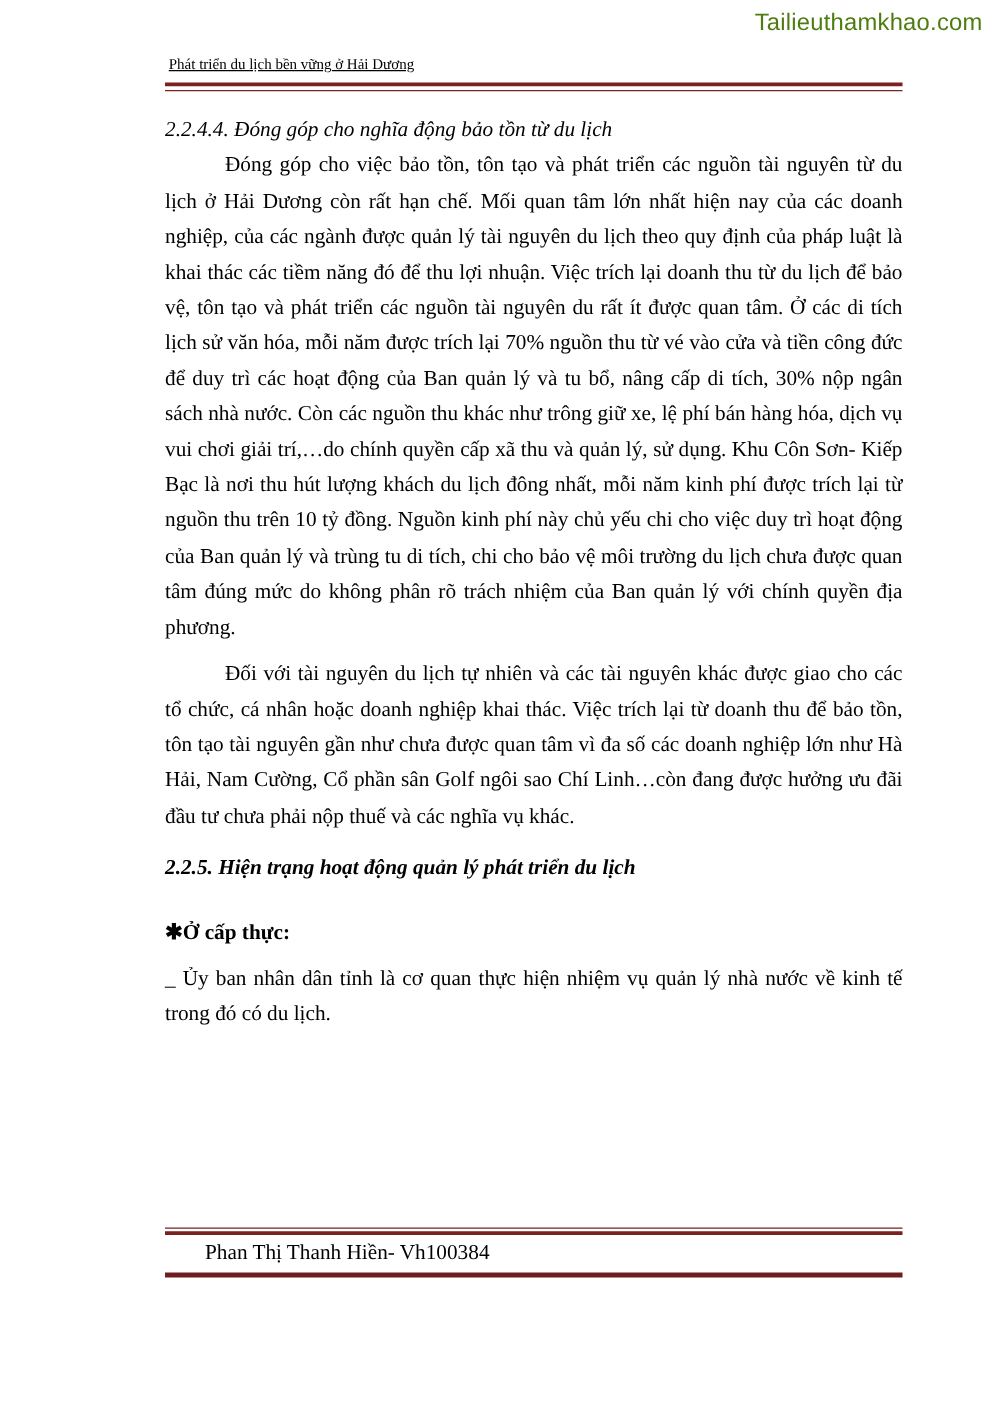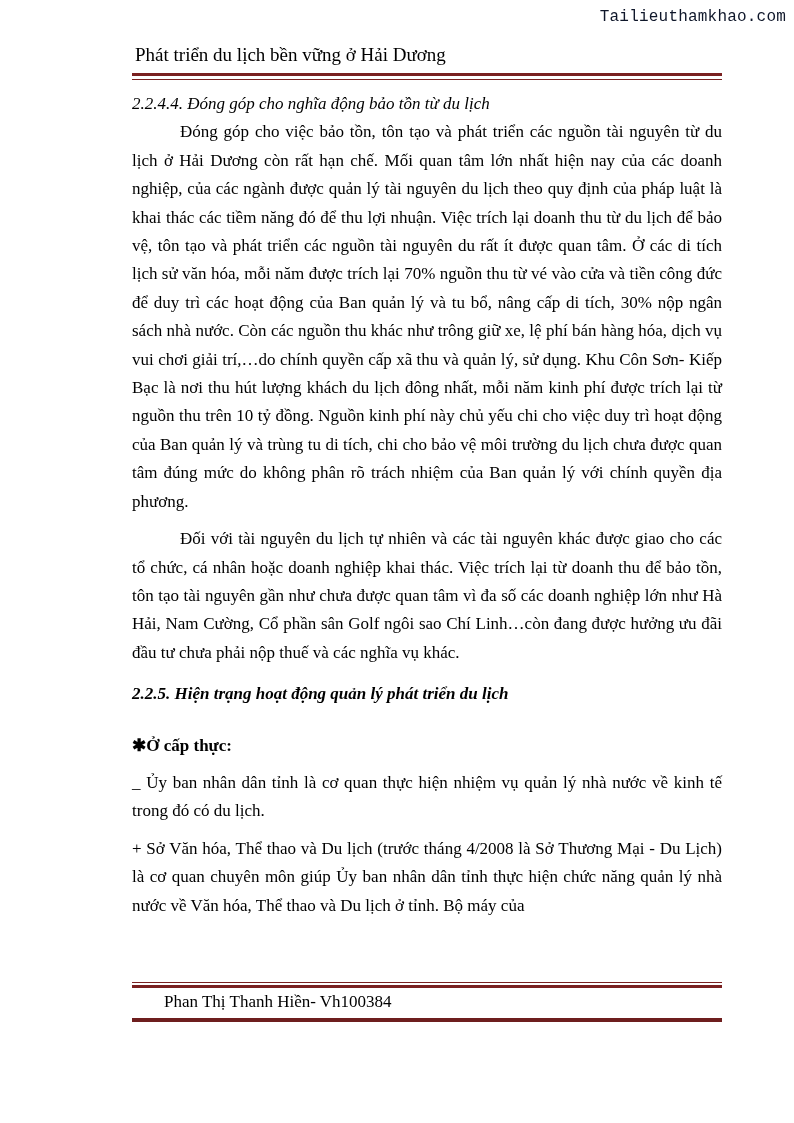--- a/index.html
+++ b/index.html
@@ -8,27 +8,27 @@
     width: 794px; height: 1123px;
     position: relative;
     font-family: "Liberation Serif", serif;
     color: #000000;
     overflow: hidden;
   }
   .page { position: absolute; inset: 0; background: #ffffff; }
 
   .watermark {
     position: absolute; top: 8px; right: 8px;
-    font-family: Liberation Mono, monospace;
-    font-size: 16px; color: #0f172a;
+    font-family: Liberation Sans, sans-serif;
+    font-size: 19px; color: #4d7c0f;
     letter-spacing: 0.2px;
   }
 
   .header { position: absolute; top: 44px; left: 132px; width: 590px; }
-  .header-title { font-size: 19px; padding-left: 3px; }
+  .header-title { font-size: 12px; padding-left: 3px; text-decoration: underline; }
   .header-rule {
     margin-top: 7px;
     height: 7px;
     border-top: 3px solid #7a2121;
     border-bottom: 1px solid #7a2121;
   }
 
   .content { position: absolute; top: 90px; left: 132px; width: 590px; }
   .content p { font-size: 17px; line-height: 28.4px; }
 
@@ -75,21 +75,20 @@
 
     <p class="body indent para-gap-lg">Đối với tài nguyên du lịch tự nhiên và các tài nguyên khác được giao cho các tổ chức, cá nhân hoặc doanh nghiệp khai thác. Việc trích lại từ doanh thu để bảo tồn, tôn tạo tài nguyên gần như chưa được quan tâm vì đa số các doanh nghiệp lớn như Hà Hải, Nam Cường, Cổ phần sân Golf ngôi sao Chí Linh…còn đang được hưởng ưu đãi đầu tư chưa phải nộp thuế và các nghĩa vụ khác.</p>
 
     <p class="h-bold-italic">2.2.5. Hiện trạng hoạt động quản lý phát triển du lịch</p>
 
 
     <p class="bold-line">✱Ở cấp thực:</p>
 
     <p class="body para-gap-lg">_ Ủy ban nhân dân tỉnh là cơ quan thực hiện nhiệm vụ quản lý nhà nước về kinh tế trong đó có du lịch.</p>
 
-    <p class="body para-gap-lg">+ Sở Văn hóa, Thể thao và Du lịch (trước tháng 4/2008 là Sở Thương Mại - Du Lịch) là cơ quan chuyên môn giúp Ủy ban nhân dân tỉnh thực hiện chức năng quản lý nhà nước về Văn hóa, Thể thao và Du lịch ở tỉnh. Bộ máy của</p>
   </div>
 
   <div class="footer">
     <div class="footer-rule-top"></div>
     <div class="footer-row">
       <span>Phan Thị Thanh Hiền- Vh1003</span>
       <span>84</span>
     </div>
     <div class="footer-rule-bottom"></div>
   </div>

